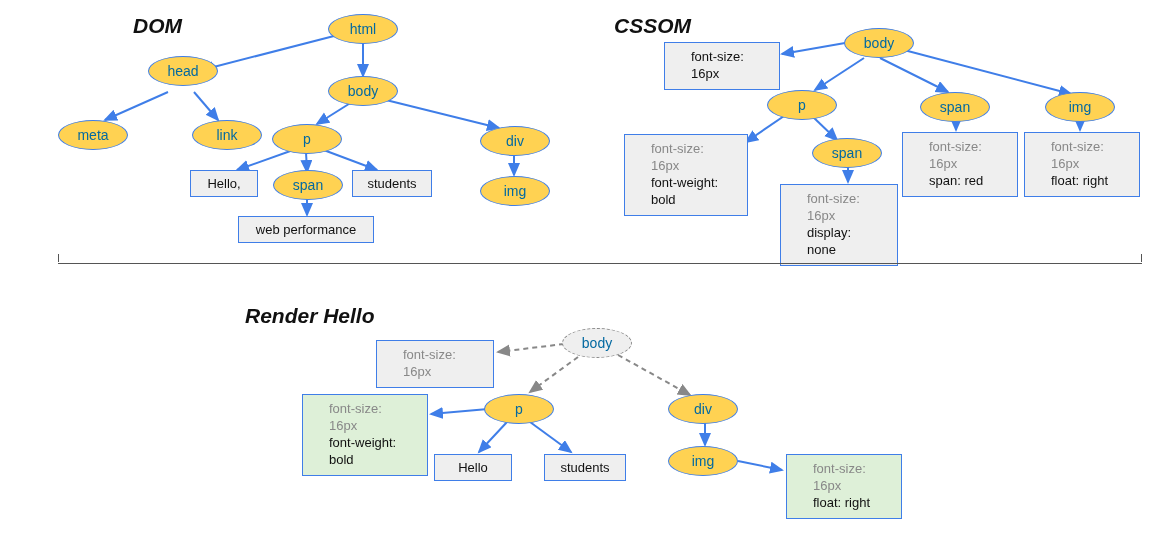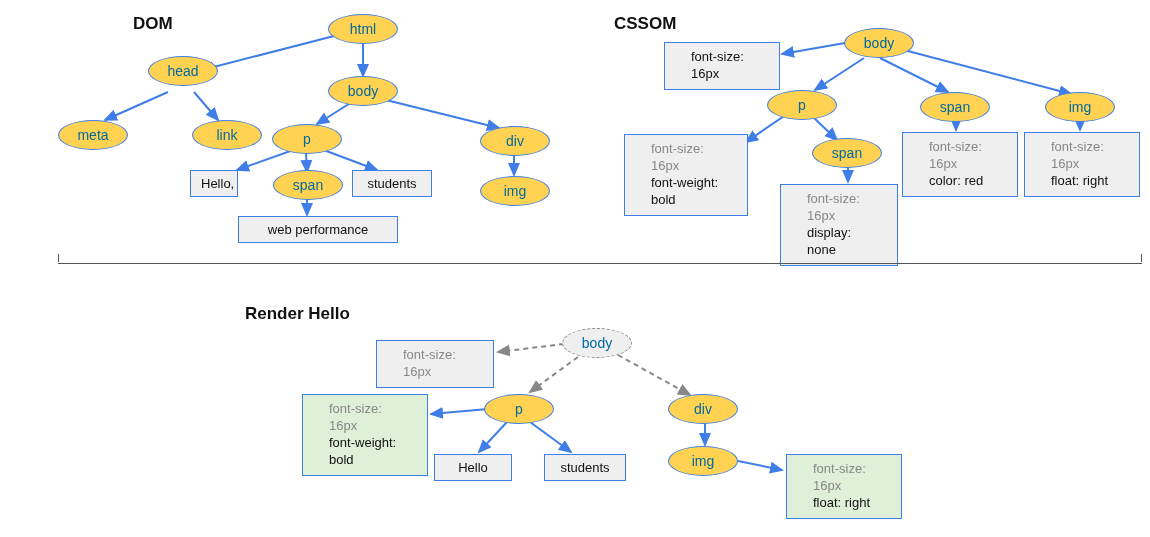--- a/index.html
+++ b/index.html
@@ -1,18 +1,18 @@
 <!DOCTYPE html>
 <html><head>
 <meta charset="utf-8">
 <style>
 body{margin:0;font-family:Arial,Helvetica,sans-serif;background:#fff;width:1150px;height:537px;position:relative}
 .canvas{position:absolute;inset:0}
 svg{position:absolute;inset:0;width:1150px;height:537px;pointer-events:none}
-.heading{position:absolute;font-weight:bold;font-size:17px;color:#111}
+.heading{position:absolute;font-weight:bold;font-style:italic;font-size:21px;color:#111}
 .node{position:absolute;width:70px;height:30px;border-radius:50%;background:#ffd252;border:1.5px solid #3f7ee8;display:flex;align-items:center;justify-content:center;font-size:14px;color:#0369a1;box-sizing:border-box}
 .node.dashed{background:#efefef;border:1.5px dashed #888}
 .stylebox{position:absolute;background:#efefef;border:1.5px solid #3f7ee8;padding:6px 26px;font-size:13px;line-height:1.3;color:#111;box-sizing:border-box}
 .stylebox.green{background:#def0d8}
 .stylebox .inh{color:#888}
 .txtbox{position:absolute;background:#efefef;border:1.5px solid #3f7ee8;padding:5px 10px;font-size:13px;color:#111;box-sizing:border-box;text-align:center}
 .bracket{position:absolute;border-bottom:1px solid #555;height:1px}
 .bracket::before,.bracket::after{content:'';position:absolute;width:1px;height:8px;background:#555;top:-8px}
 .bracket::before{left:0}.bracket::after{right:0}
 </style>
@@ -67,35 +67,35 @@
 <div class="heading" style="left:614px;top:14px">CSSOM</div>
 <div class="heading" style="left:245px;top:304px">Render Hello</div>
 
 <div class="node" style="left:328px;top:14px">html</div>
 <div class="node" style="left:148px;top:56px">head</div>
 <div class="node" style="left:328px;top:76px">body</div>
 <div class="node" style="left:58px;top:120px">meta</div>
 <div class="node" style="left:192px;top:120px">link</div>
 <div class="node" style="left:272px;top:124px">p</div>
 <div class="node" style="left:480px;top:126px">div</div>
-<div class="txtbox" style="left:190px;top:170px;width:48px">Hello,</div>
+<div class="txtbox" style="left:190px;top:170px;width:68px">Hello,</div>
 <div class="node" style="left:273px;top:170px">span</div>
 <div class="txtbox" style="left:352px;top:170px;width:80px">students</div>
 <div class="node" style="left:480px;top:176px">img</div>
-<div class="txtbox" style="left:238px;top:216px;width:160px">web performance</div>
+<div class="txtbox" style="left:238px;top:216px;width:136px">web performance</div>
 
 <div class="node" style="left:844px;top:28px">body</div>
 <div class="stylebox" style="left:664px;top:42px;width:116px"><span>font-size: 16px</span></div>
 <div class="node" style="left:767px;top:90px">p</div>
 <div class="node" style="left:920px;top:92px">span</div>
 <div class="node" style="left:1045px;top:92px">img</div>
 <div class="stylebox" style="left:624px;top:134px;width:124px"><span class="inh">font-size: 16px</span><br><span>font-weight: bold</span></div>
 <div class="node" style="left:812px;top:138px">span</div>
 <div class="stylebox" style="left:780px;top:184px;width:118px"><span class="inh">font-size: 16px</span><br><span>display: none</span></div>
-<div class="stylebox" style="left:902px;top:132px;width:116px"><span class="inh">font-size: 16px</span><br><span>color: red</span></div>
+<div class="stylebox" style="left:902px;top:132px;width:116px"><span class="inh">font-size: 16px</span><br><span>span: red</span></div>
 <div class="stylebox" style="left:1024px;top:132px;width:116px"><span class="inh">font-size: 16px</span><br><span>float: right</span></div>
 
 <div class="bracket" style="left:58px;width:1084px;top:262px"></div>
 
 <div class="node dashed" style="left:562px;top:328px">body</div>
 <div class="stylebox" style="left:376px;top:340px;width:118px"><span class="inh">font-size: 16px</span></div>
 <div class="node" style="left:484px;top:394px">p</div>
 <div class="node" style="left:668px;top:394px">div</div>
 <div class="stylebox green" style="left:302px;top:394px;width:126px"><span class="inh">font-size: 16px</span><br><span>font-weight: bold</span></div>
 <div class="txtbox" style="left:434px;top:454px;width:78px">Hello</div>

